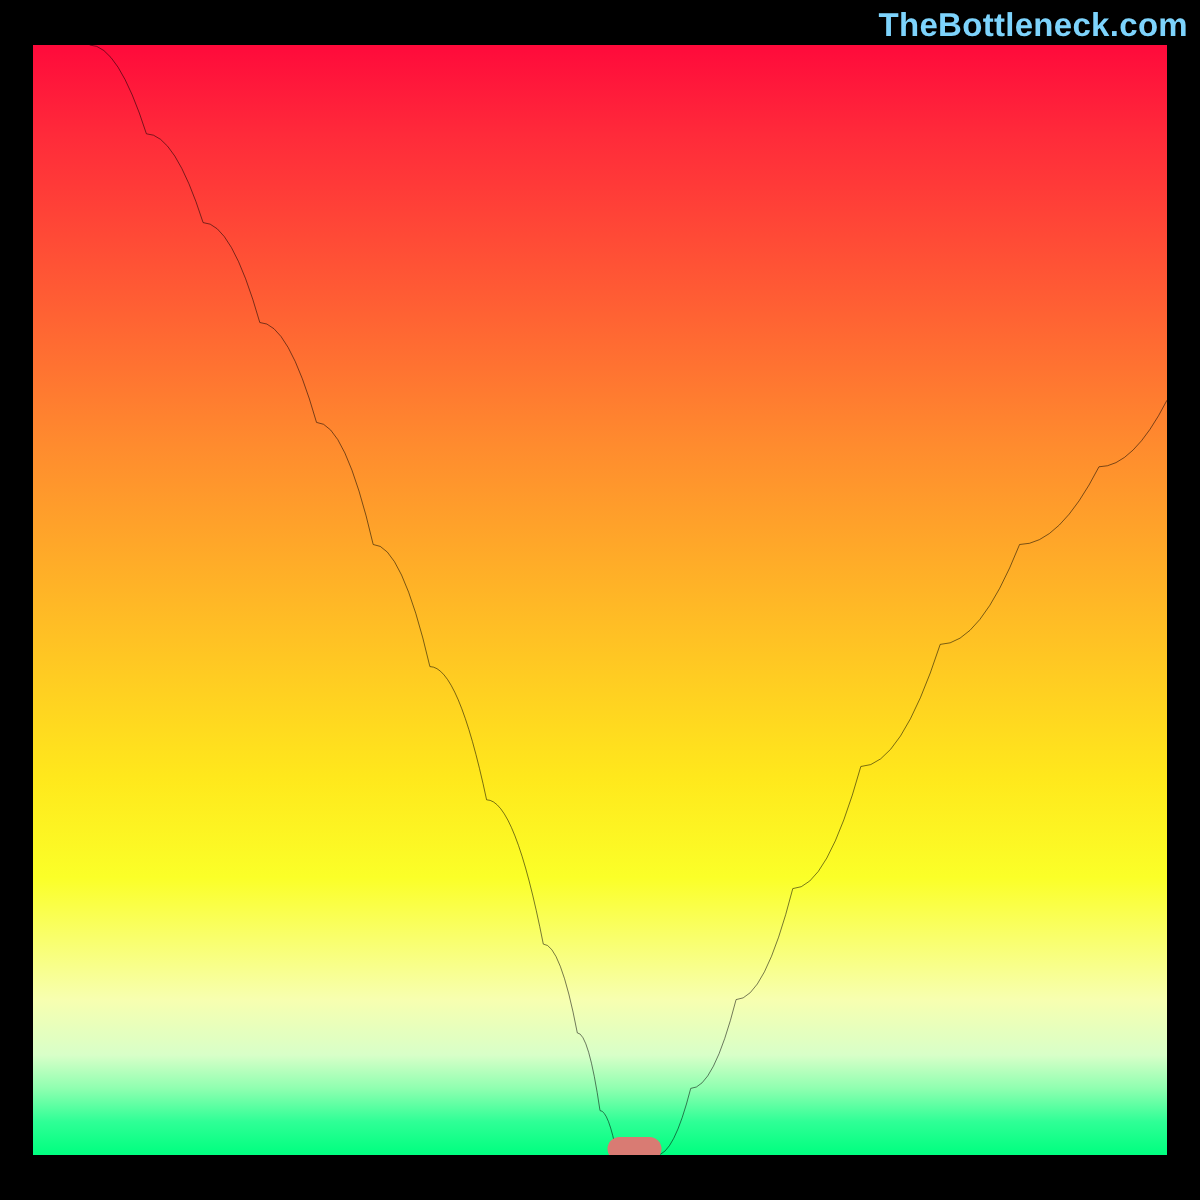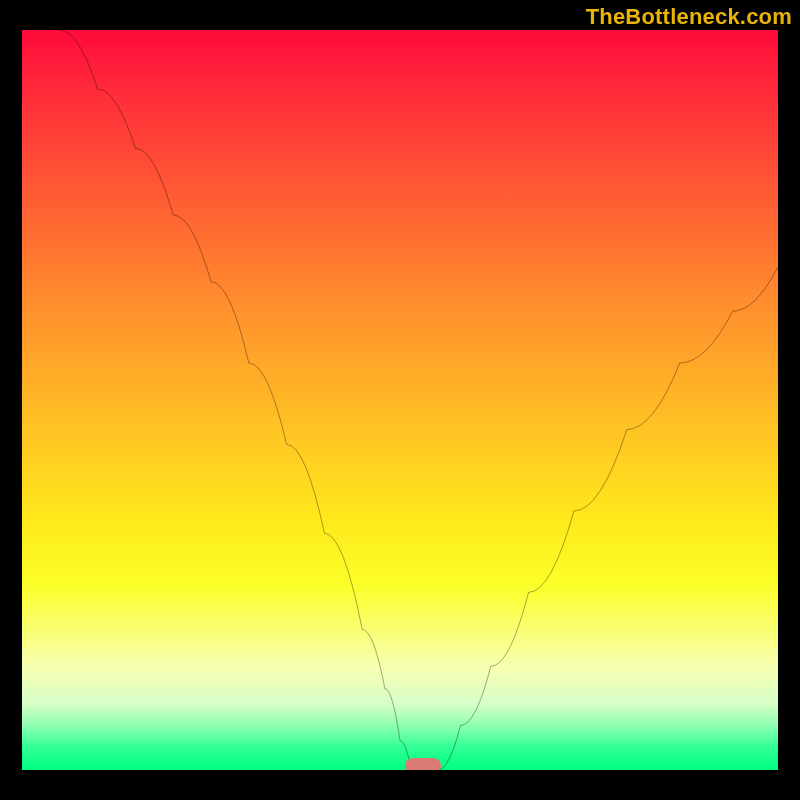--- a/index.html
+++ b/index.html
@@ -14,21 +14,21 @@
   .frame {
     position: relative;
     width: 800px;
     height: 800px;
     background: #000;
   }
   .watermark {
     position: absolute;
     top: 4px;
     right: 8px;
-    color: #eab308;
+    color: #7dd3fc;
     font-size: 22px;
     font-weight: 600;
     letter-spacing: 0.2px;
     z-index: 10;
     user-select: none;
   }
   .plot-area {
     position: absolute;
     left: 22px;
     top: 30px;

